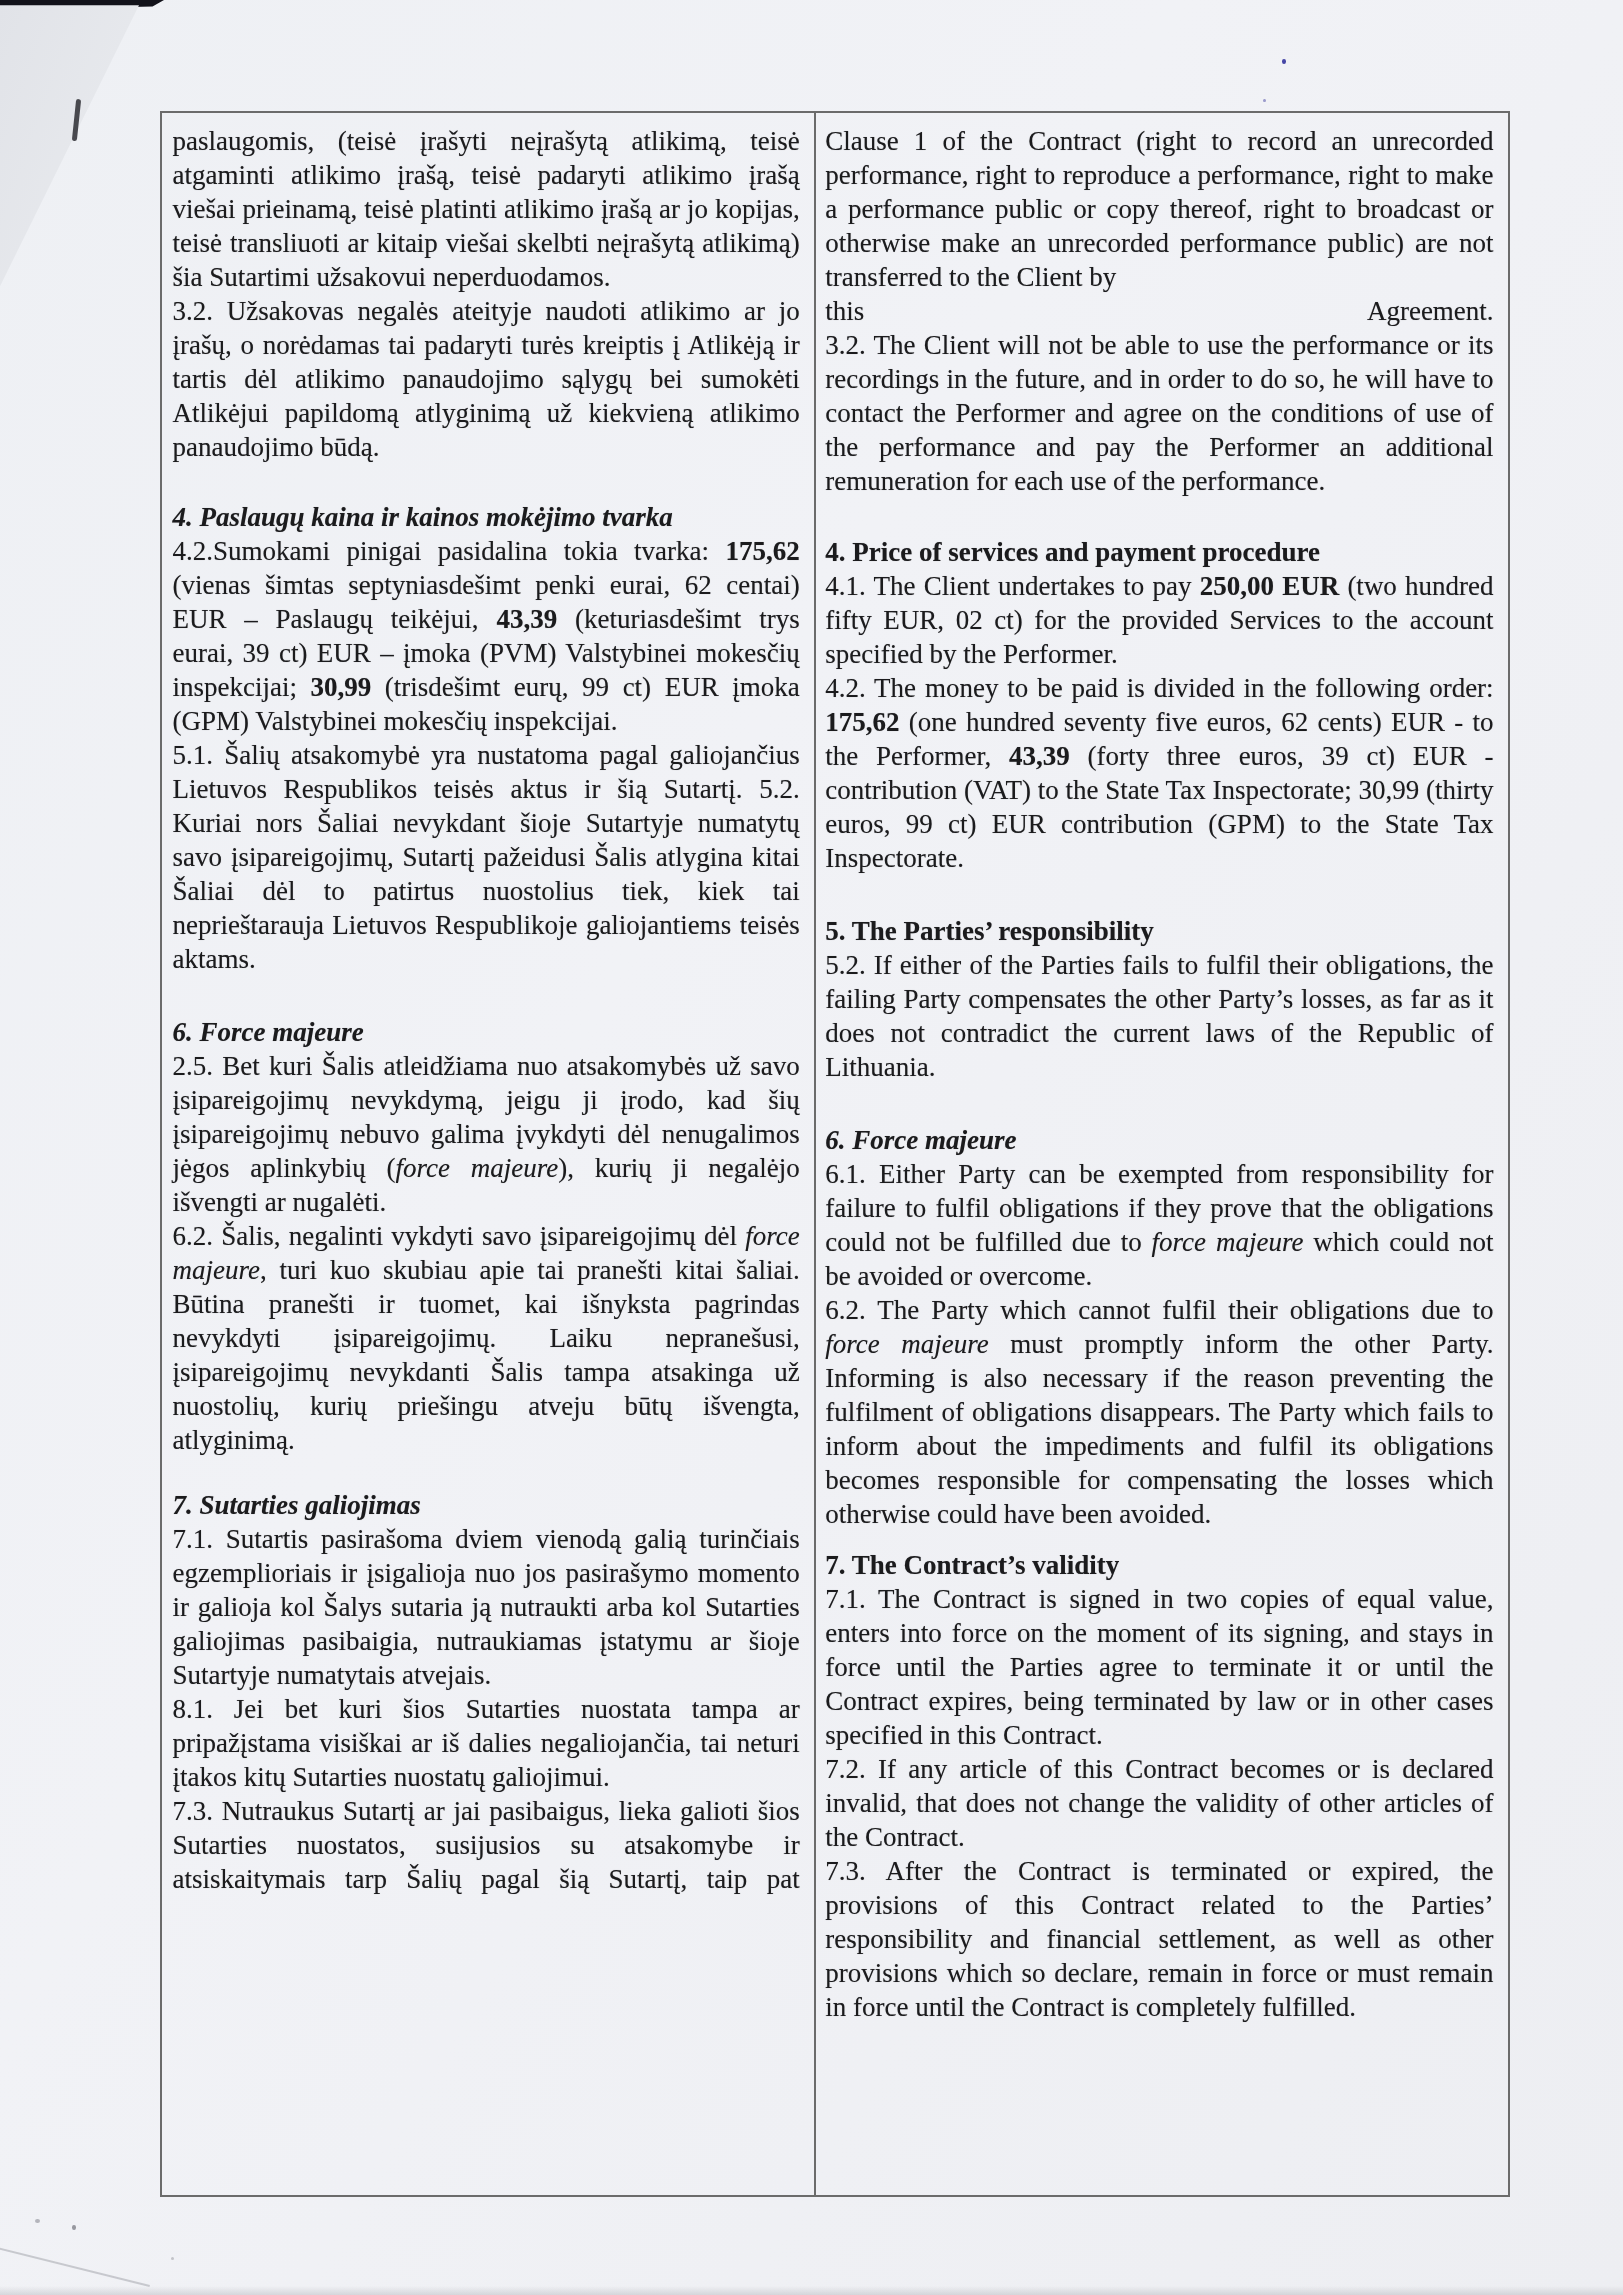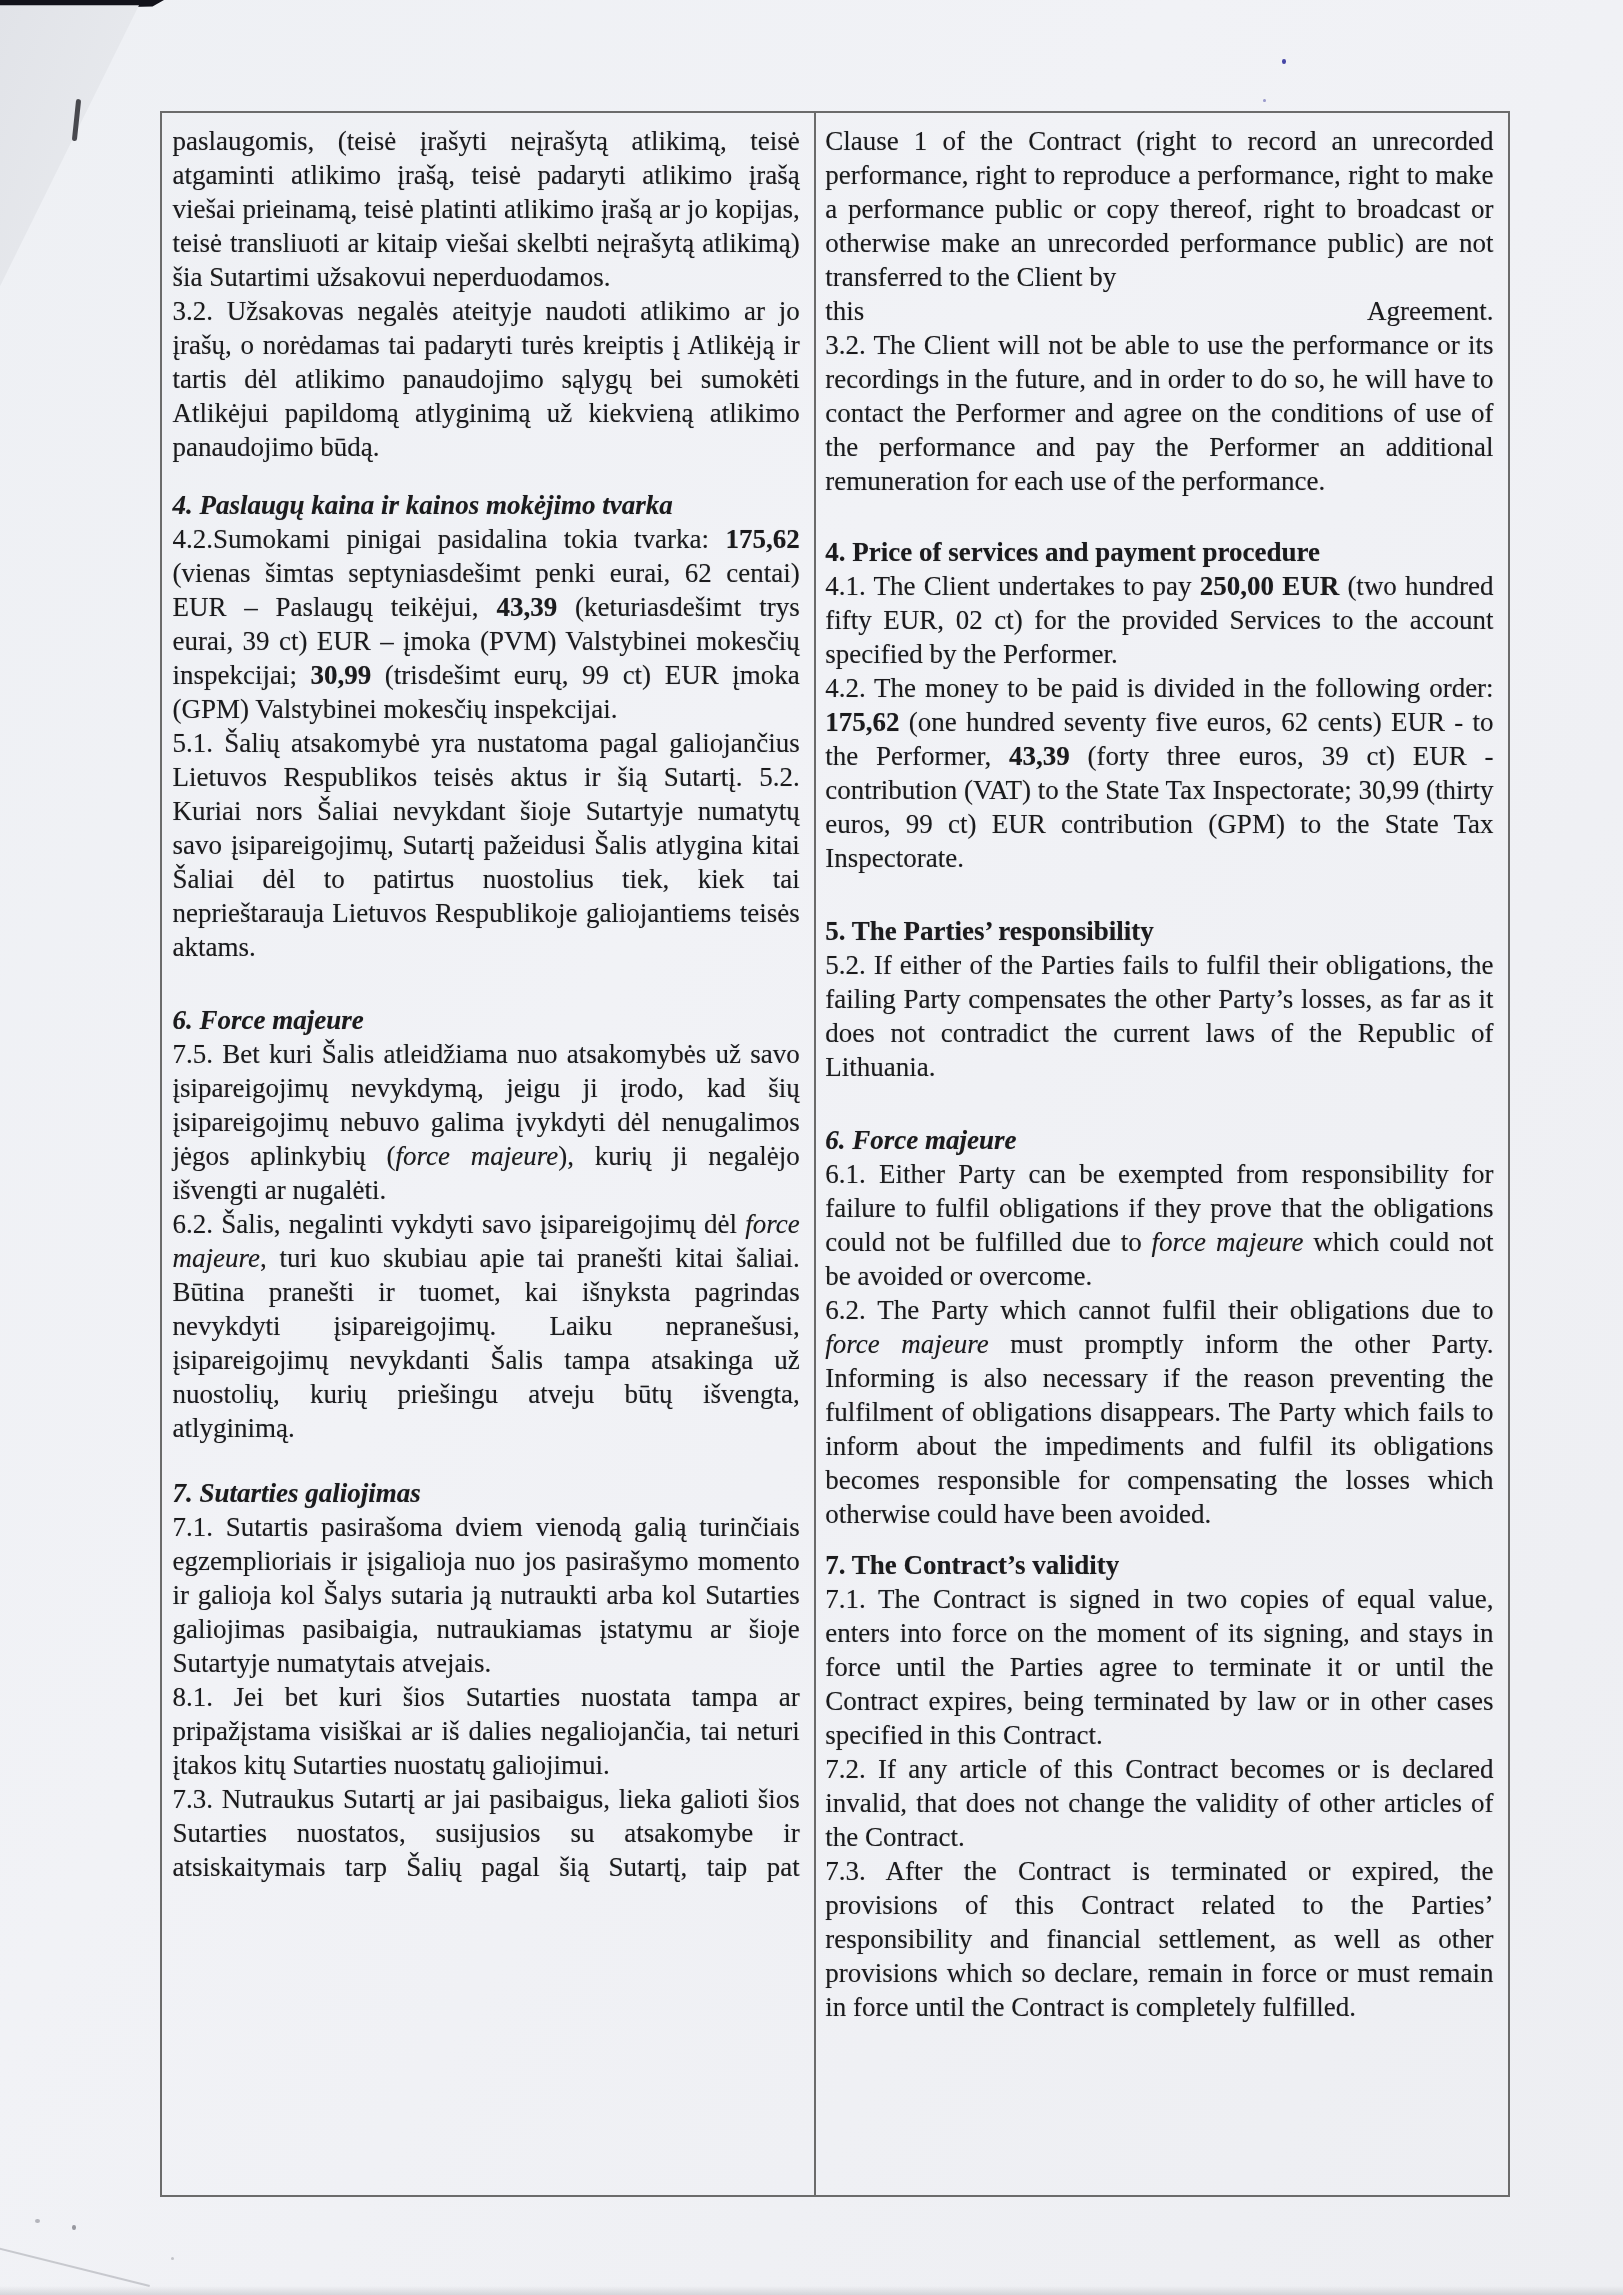--- a/index.html
+++ b/index.html
@@ -78,25 +78,25 @@
   <div class="speck speck-gray-1"></div>
   <div class="speck speck-gray-2"></div>
   <div class="speck speck-gray-3"></div>
   <div class="crease"></div>
   <div class="bottom-edge"></div>
 
   <div class="contract-table">
     <div class="col col-left">
         <p class="para"><span>paslaugomis, (teisė įrašyti neįrašytą atlikimą, teisė atgaminti atlikimo įrašą, teisė padaryti atlikimo įrašą viešai prieinamą, teisė platinti atlikimo įrašą ar jo kopijas, teisė transliuoti ar kitaip viešai skelbti neįrašytą atlikimą) šia Sutartimi užsakovui neperduodamos.</span></p>
         <p class="para"><span>3.2. Užsakovas negalės ateityje naudoti atlikimo ar jo įrašų, o norėdamas tai padaryti turės kreiptis į Atlikėją ir tartis dėl atlikimo panaudojimo sąlygų bei sumokėti Atlikėjui papildomą atlyginimą už kiekvieną atlikimo panaudojimo būdą.</span></p>
-        <p class="para heading" style="margin-top: 24px;"><span class="b i">4. Paslaugų kaina ir kainos mokėjimo tvarka</span></p>
+        <p class="para heading" style="margin-top: 36px;"><span class="b i">4. Paslaugų kaina ir kainos mokėjimo tvarka</span></p>
         <p class="para"><span>4.2.Sumokami pinigai pasidalina tokia tvarka: </span><span class="b">175,62</span><span> (vienas šimtas septyniasdešimt penki eurai, 62 centai) EUR – Paslaugų teikėjui, </span><span class="b">43,39</span><span> (keturiasdešimt trys eurai, 39 ct) EUR – įmoka (PVM) Valstybinei mokesčių inspekcijai; </span><span class="b">30,99</span><span> (trisdešimt eurų, 99 ct) EUR įmoka (GPM) Valstybinei mokesčių inspekcijai.</span></p>
         <p class="para"><span>5.1. Šalių atsakomybė yra nustatoma pagal galiojančius Lietuvos Respublikos teisės aktus ir šią Sutartį. 5.2. Kuriai nors Šaliai nevykdant šioje Sutartyje numatytų savo įsipareigojimų, Sutartį pažeidusi Šalis atlygina kitai Šaliai dėl to patirtus nuostolius tiek, kiek tai neprieštarauja Lietuvos Respublikoje galiojantiems teisės aktams.</span></p>
         <p class="para heading" style="margin-top: 39px;"><span class="b i">6. Force majeure</span></p>
-        <p class="para"><span>7.5. Bet kuri Šalis atleidžiama nuo atsakomybės už savo įsipareigojimų nevykdymą, jeigu ji įrodo, kad šių įsipareigojimų nebuvo galima įvykdyti dėl nenugalimos jėgos aplinkybių (</span><span class="i">force majeure</span><span>), kurių ji negalėjo išvengti ar nugalėti.</span></p>
+        <p class="para"><span>2.5. Bet kuri Šalis atleidžiama nuo atsakomybės už savo įsipareigojimų nevykdymą, jeigu ji įrodo, kad šių įsipareigojimų nebuvo galima įvykdyti dėl nenugalimos jėgos aplinkybių (</span><span class="i">force majeure</span><span>), kurių ji negalėjo išvengti ar nugalėti.</span></p>
         <p class="para"><span>6.2. Šalis, negalinti vykdyti savo įsipareigojimų dėl </span><span class="i">force majeure</span><span>, turi kuo skubiau apie tai pranešti kitai šaliai. Būtina pranešti ir tuomet, kai išnyksta pagrindas nevykdyti įsipareigojimų. Laiku nepranešusi, įsipareigojimų nevykdanti Šalis tampa atsakinga už nuostolių, kurių priešingu atveju būtų išvengta, atlyginimą.</span></p>
         <p class="para heading" style="margin-top: 31px;"><span class="b i">7. Sutarties galiojimas</span></p>
         <p class="para"><span>7.1. Sutartis pasirašoma dviem vienodą galią turinčiais egzemplioriais ir įsigalioja nuo jos pasirašymo momento ir galioja kol Šalys sutaria ją nutraukti arba kol Sutarties galiojimas pasibaigia, nutraukiamas įstatymu ar šioje Sutartyje numatytais atvejais.</span></p>
         <p class="para"><span>8.1. Jei bet kuri šios Sutarties nuostata tampa ar pripažįstama visiškai ar iš dalies negaliojančia, tai neturi įtakos kitų Sutarties nuostatų galiojimui.</span></p>
         <p class="para jlast"><span>7.3. Nutraukus Sutartį ar jai pasibaigus, lieka galioti šios Sutarties nuostatos, susijusios su atsakomybe ir atsiskaitymais tarp Šalių pagal šią Sutartį, taip pat</span></p>
       </div>
     <div class="col col-right">
         <p class="para"><span>Clause 1 of the Contract (right to record an unrecorded performance, right to reproduce a performance, right to make a performance public or copy thereof, right to broadcast or otherwise make an unrecorded performance public) are not transferred to the Client by</span></p>
         <div class="para split">
           <span>this</span>

